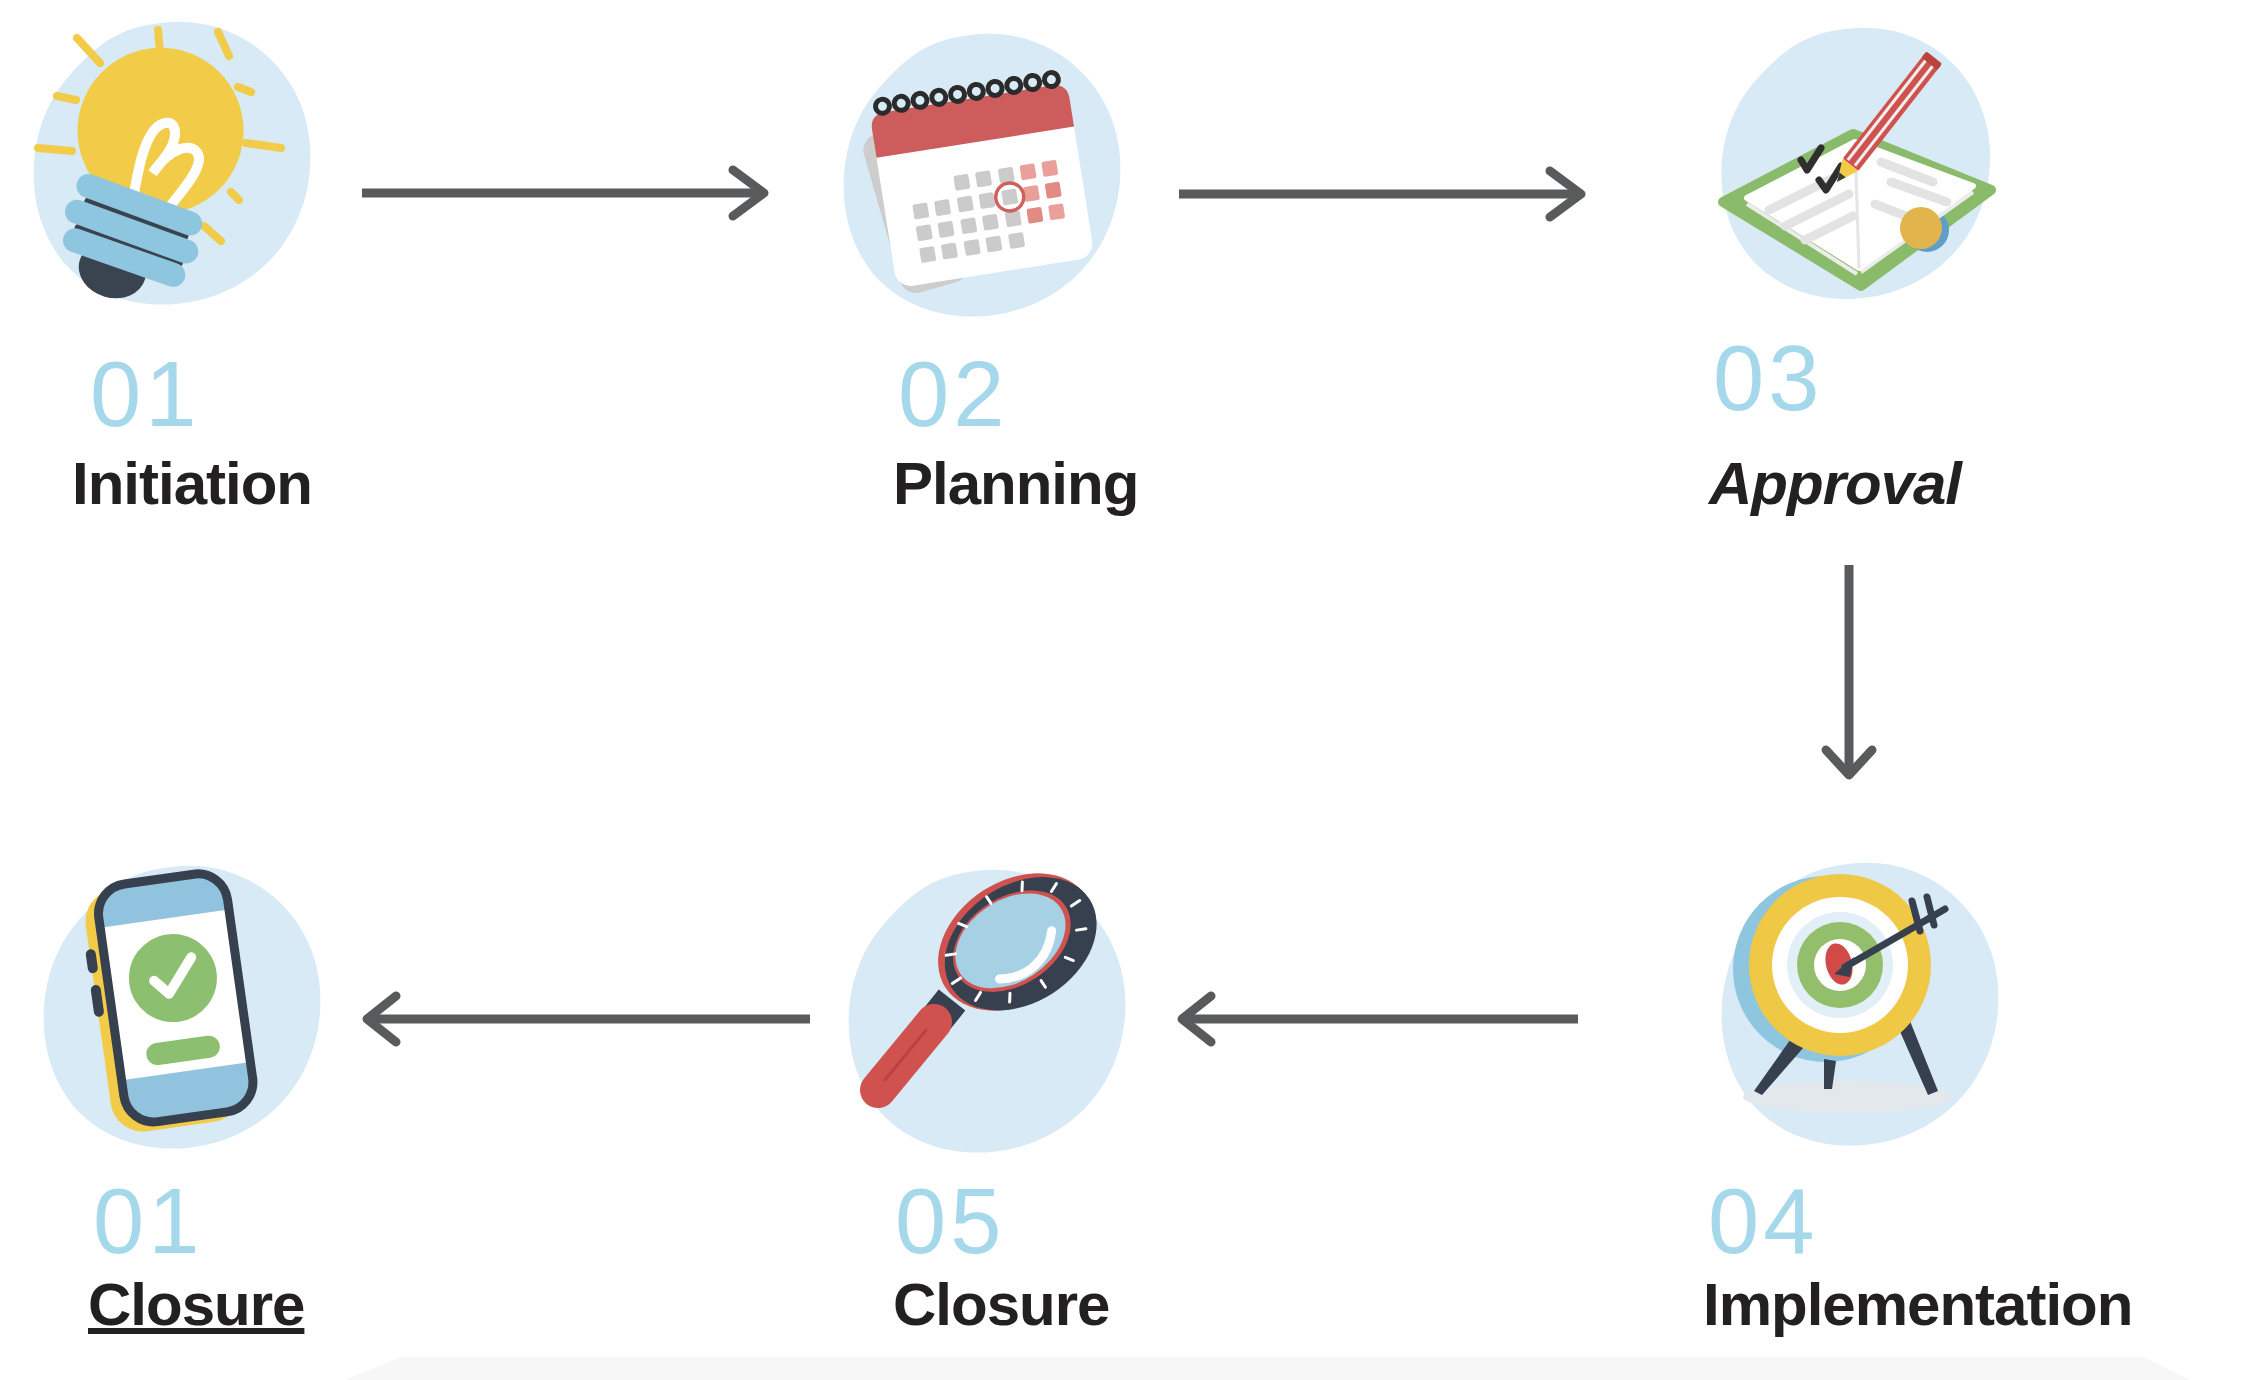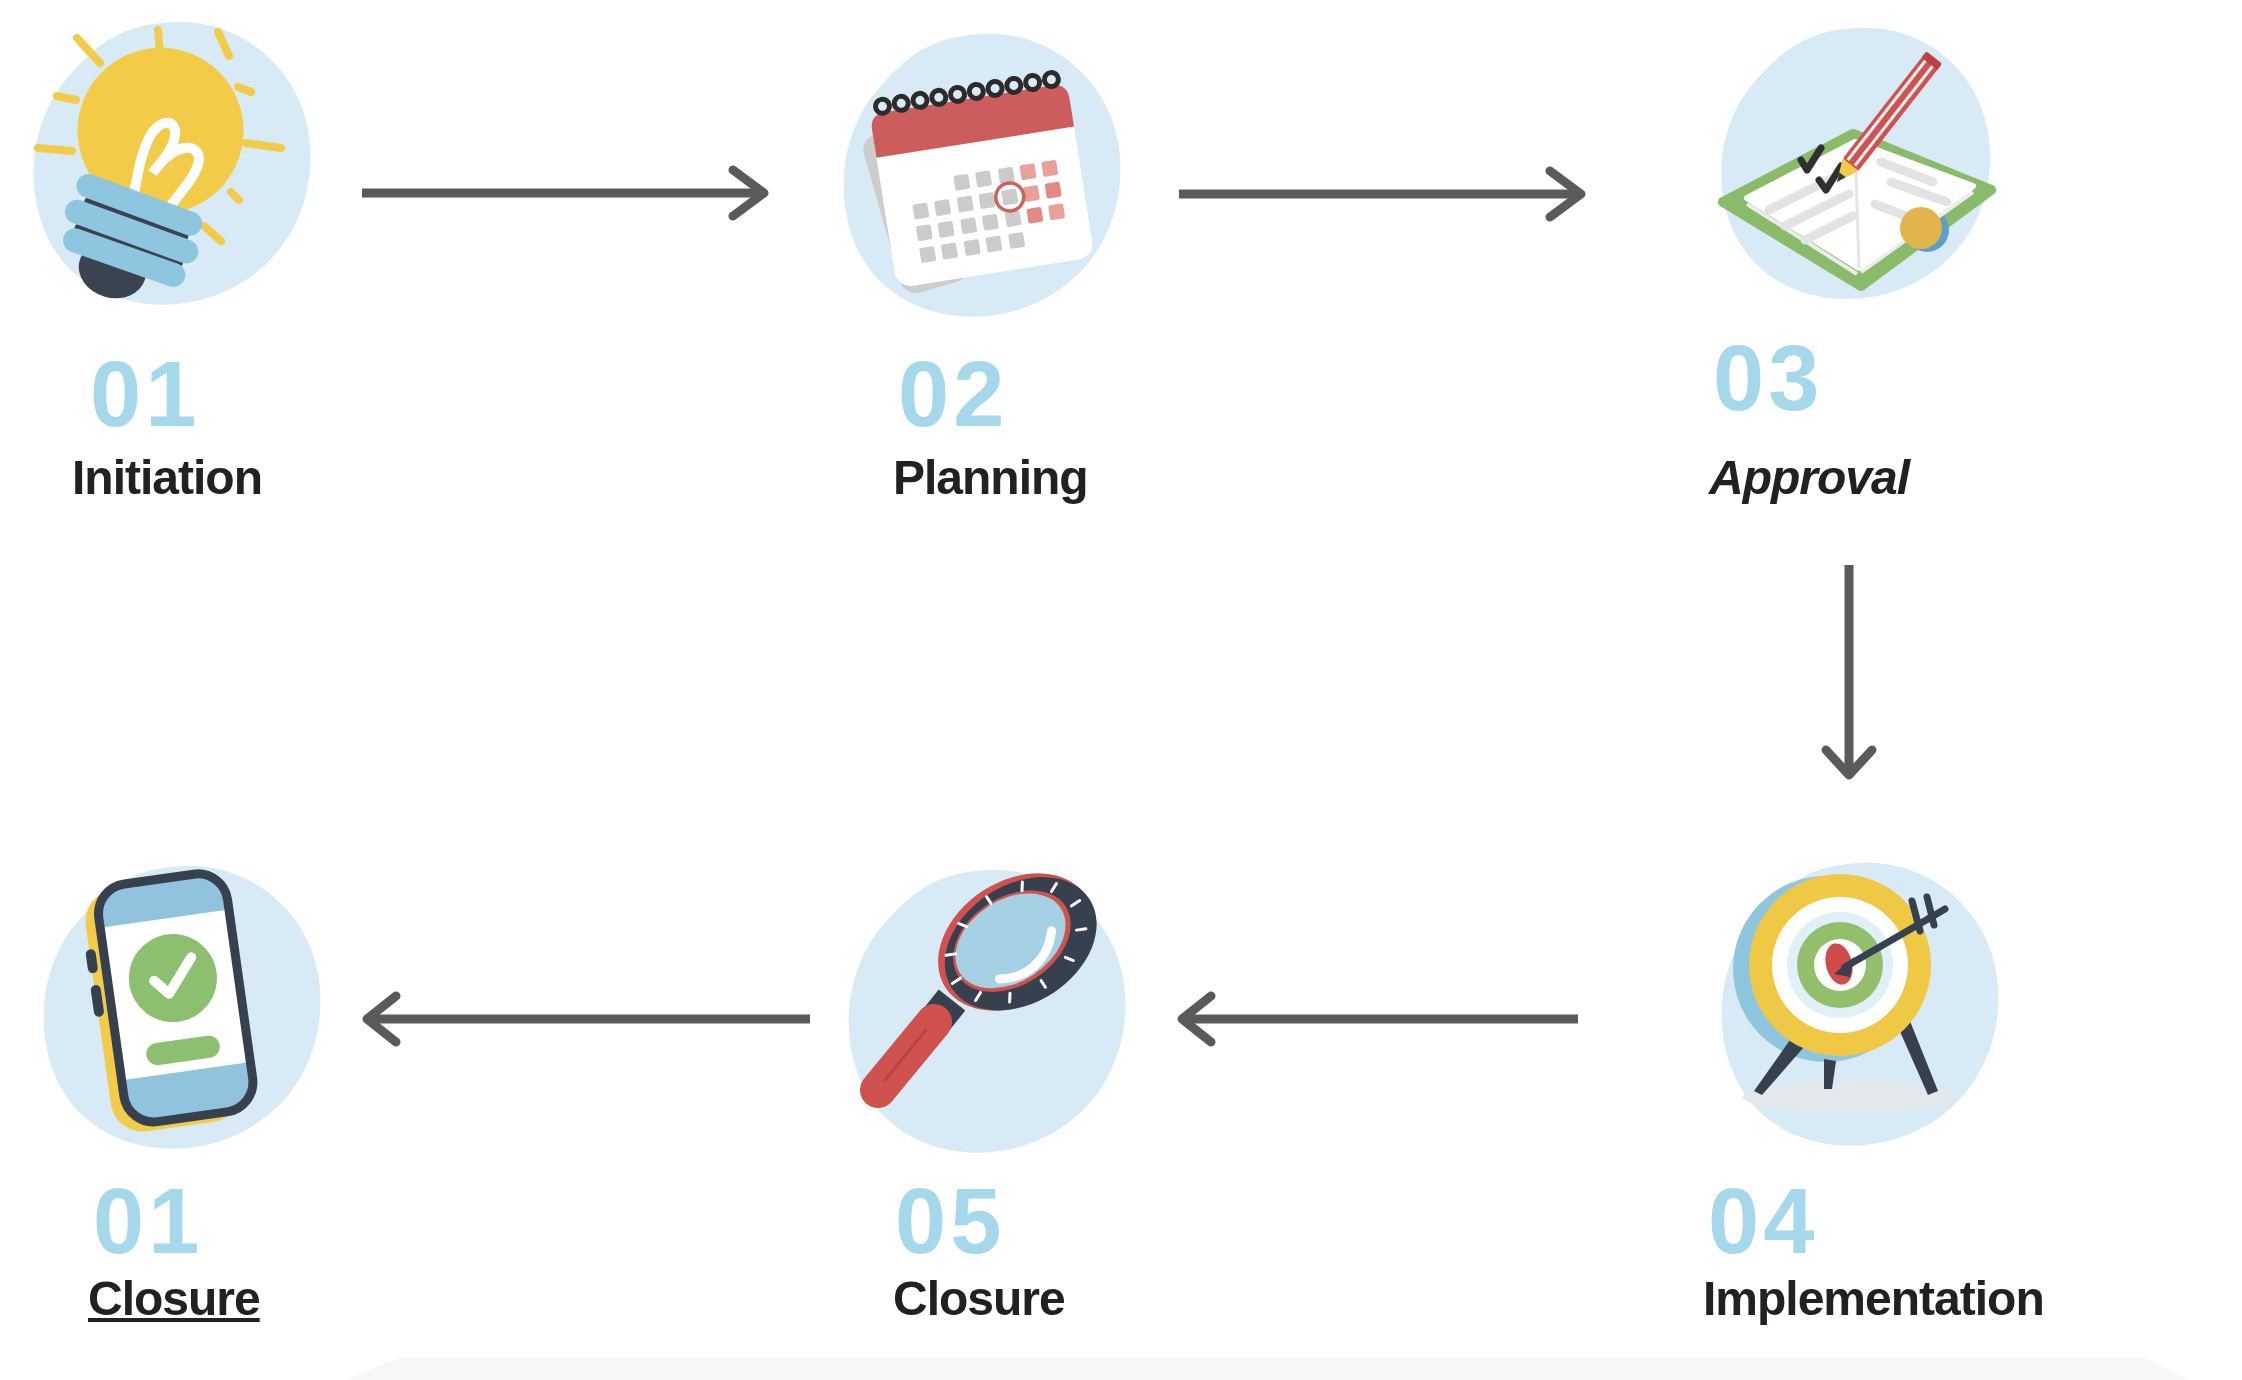--- a/index.html
+++ b/index.html
@@ -2,25 +2,25 @@
 <html><head>
 <meta charset="utf-8">
 <style>
   html,body{margin:0;padding:0;background:#ffffff;}
   #canvas{
     position:relative;width:2242px;height:1380px;background:#ffffff;
     overflow:hidden;font-family:"Liberation Sans",sans-serif;
   }
   .abs{position:absolute;}
   .step-number{
-    position:absolute;font-weight:700;font-size:92px;line-height:1;
+    position:absolute;font-weight:400;font-size:92px;line-height:1;
     letter-spacing:4px;color:#A6D8EC;white-space:nowrap;
   }
   .step-label{
-    position:absolute;font-weight:700;font-size:48px;line-height:1;
+    position:absolute;font-weight:700;font-size:60px;line-height:1;
     letter-spacing:-1px;color:#232021;white-space:nowrap;
   }
   .connector line{stroke:#595A5C;stroke-width:9;}
   .connector polyline{stroke:#595A5C;stroke-width:9;fill:none;
     stroke-linecap:round;stroke-linejoin:round;}
   .bottom-card{
     position:absolute;left:345px;top:1357px;width:1845px;height:23px;
     background:#F7F7F8;
     clip-path:polygon(0 100%,3% 0,97.5% 0,100% 100%);
   }

